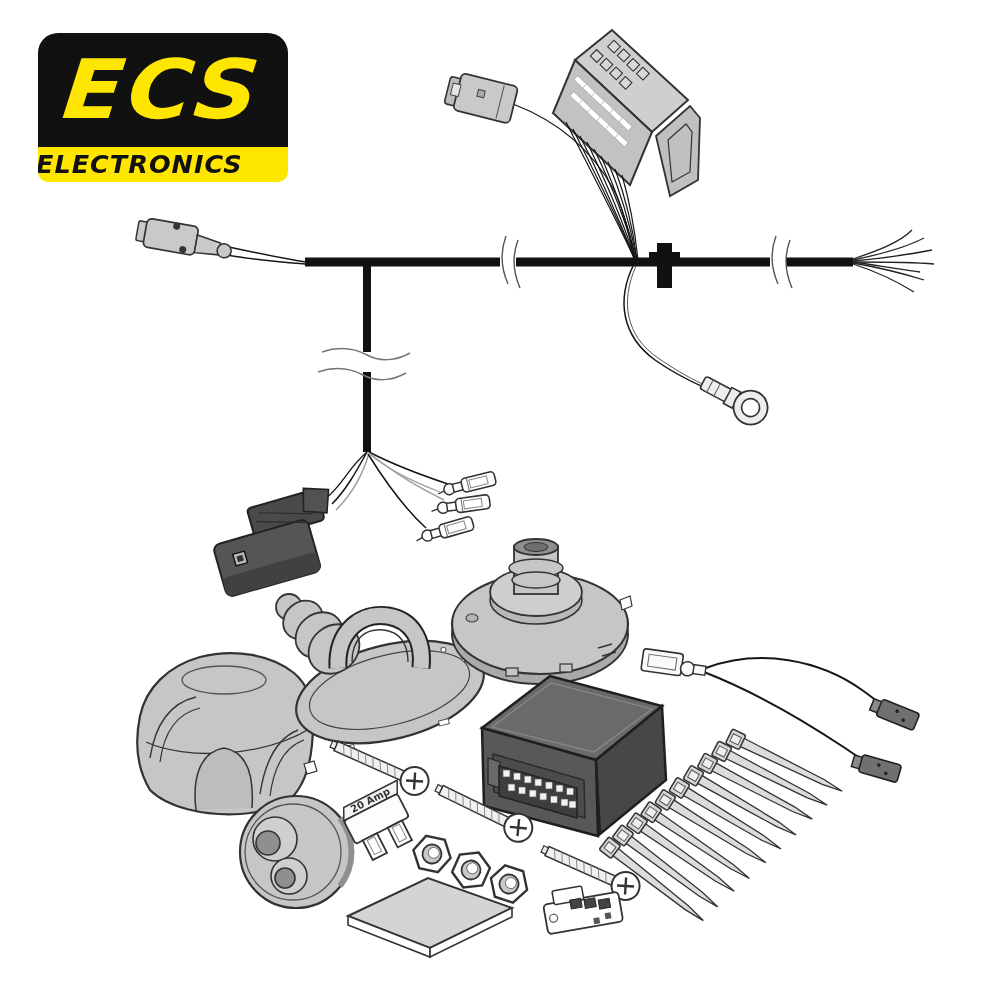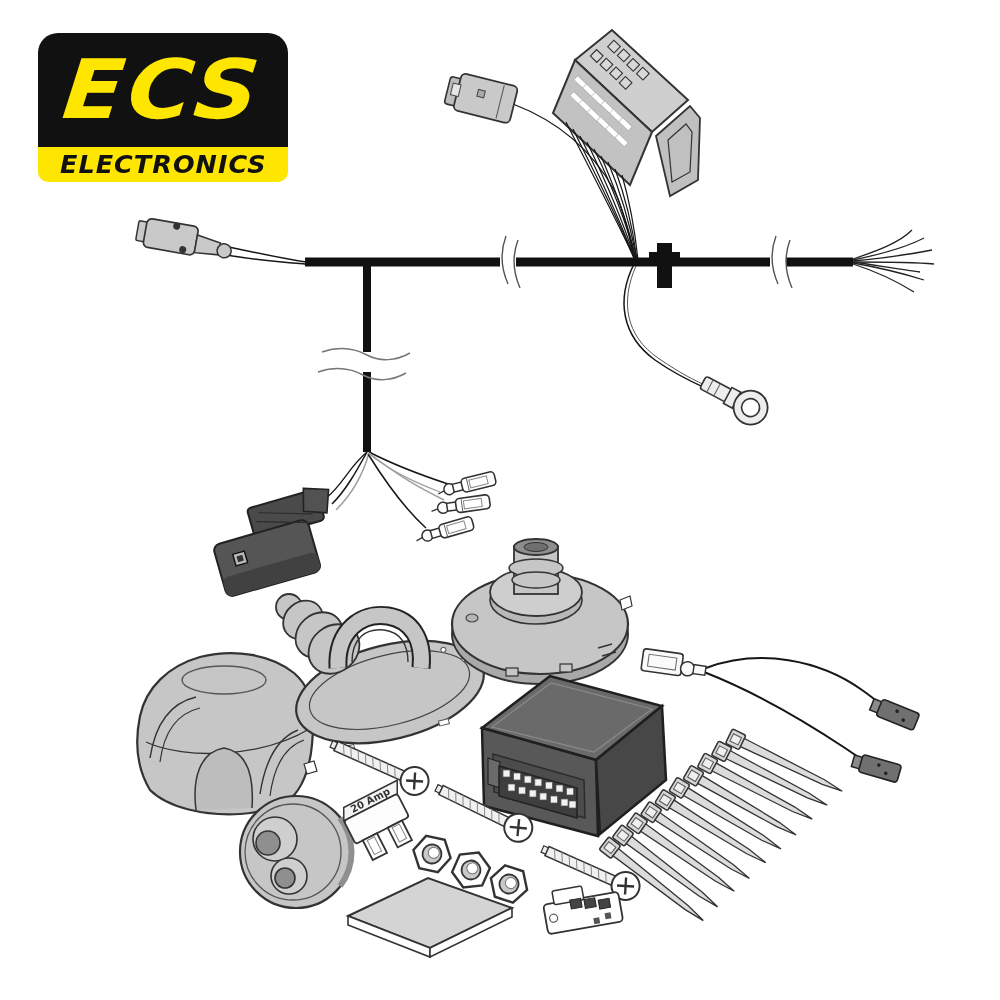--- a/index.html
+++ b/index.html
@@ -3,21 +3,21 @@
 <meta charset="utf-8">
 <style>
   html,body{margin:0;padding:0;background:#ffffff;width:1000px;height:1000px;
     font-family:"DejaVu Sans","Liberation Sans",sans-serif;}
   .stage{position:relative;width:1000px;height:1000px;background:#fff;overflow:hidden;}
   .logo{position:absolute;left:38px;top:33px;width:250px;height:149px;
     border-radius:20px 20px 10px 10px;overflow:hidden;}
   .logo-top{background:#111111;height:114px;display:flex;align-items:center;justify-content:center;}
   .logo-brand{color:#FFE600;font-weight:bold;font-style:italic;font-size:82px;
     letter-spacing:4px;transform:skewX(-6deg) scaleX(1.08);line-height:1;}
-  .logo-bottom{background:#FFE600;height:35px;display:flex;align-items:center;justify-content:center;}
+  .logo-bottom{background:#FFE600;height:35px;display:flex;align-items:center;}
   .logo-sub{color:#111;font-weight:bold;font-style:italic;font-size:25px;letter-spacing:1px;
     transform:scaleX(1.02);}
   svg{position:absolute;left:0;top:0;}
   text.fuse-t{font-family:"DejaVu Sans","Liberation Sans",sans-serif;font-size:10px;font-weight:bold;fill:#333;}
 </style>
 </head>
 <body>
 
 <div class="stage">
 

